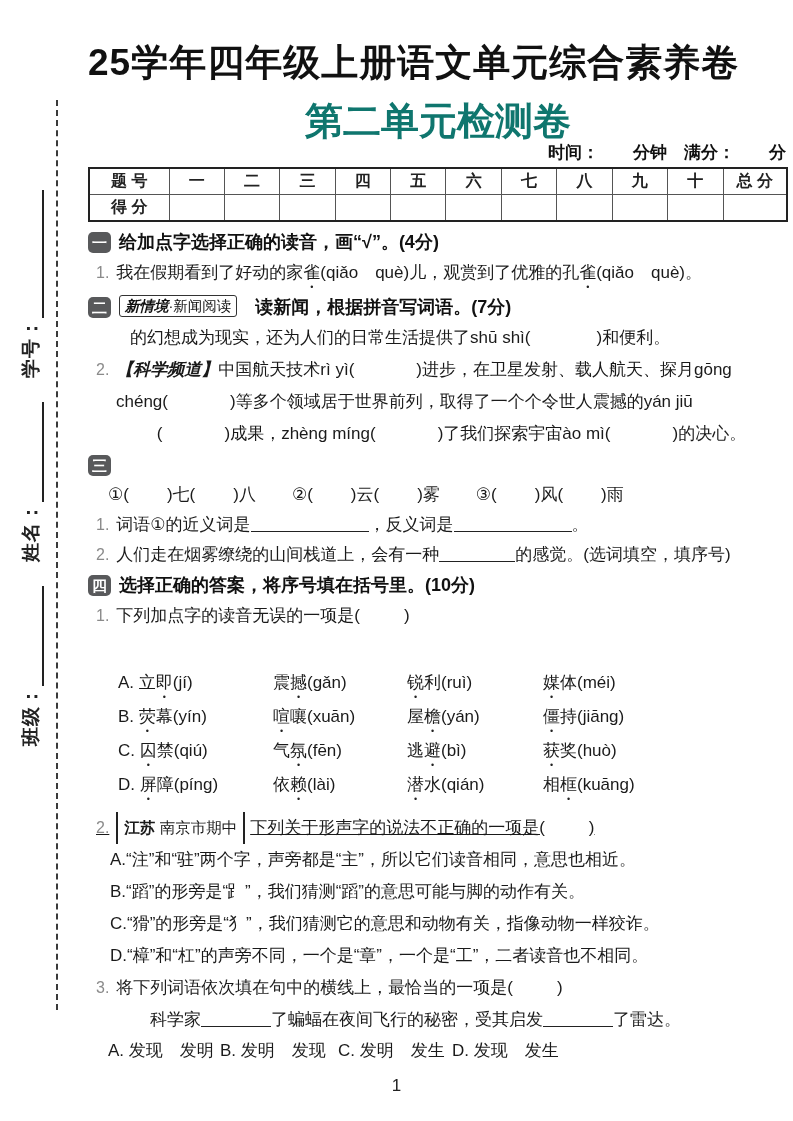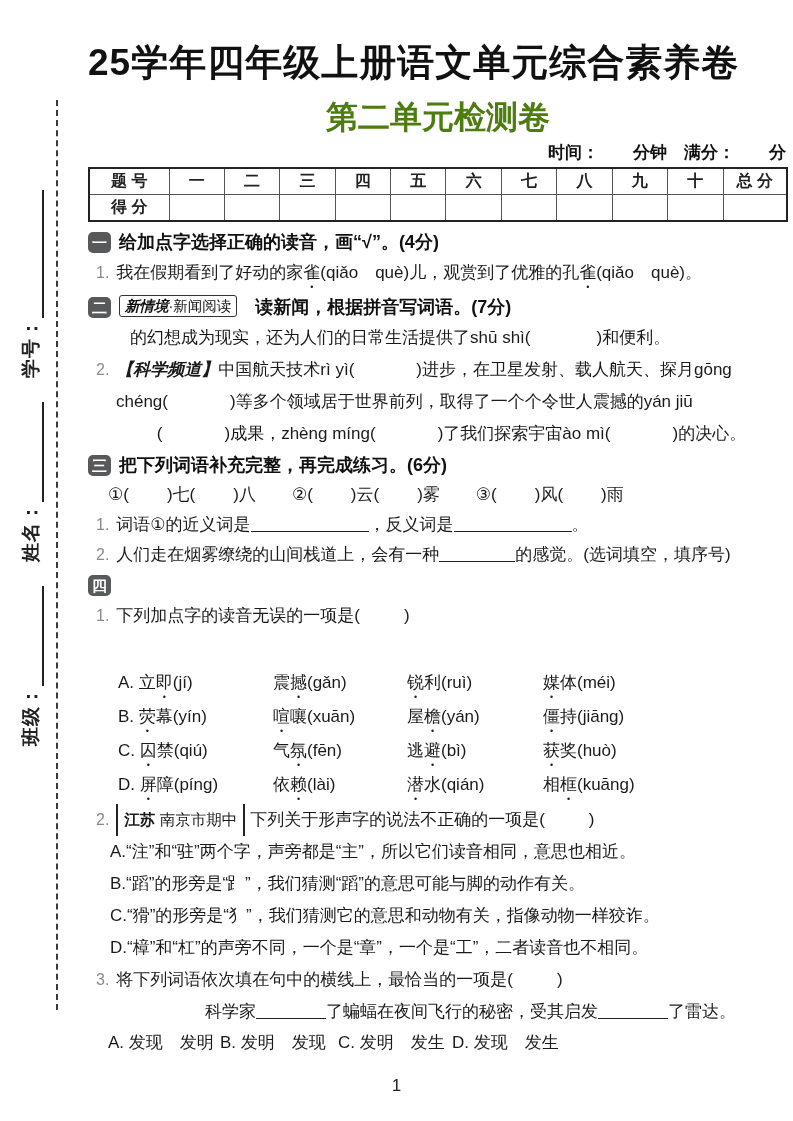--- a/index.html
+++ b/index.html
@@ -14,21 +14,21 @@
     position:absolute;left:16px;top:746px;width:560px;height:28px;
     transform:rotate(-90deg);transform-origin:0 0;
     display:flex;align-items:flex-end;white-space:nowrap;
     font-size:19px;font-weight:bold;letter-spacing:1px;color:#222;
   }
   .sb-field{display:inline-flex;align-items:flex-end;margin-right:24px;}
   .sb-line{display:inline-block;border-bottom:2px solid #222;height:20px;}
   .title{position:absolute;left:88px;top:38px;width:700px;margin:0;text-align:left;
     font-size:37px;font-weight:bold;letter-spacing:1px;color:#111;}
   .subtitle{position:absolute;left:88px;top:96px;width:700px;margin:0;text-align:center;
-    font-size:32px;font-weight:bold;color:#4d7c0f;}
+    font-size:38px;font-weight:bold;color:#0f766e;}
   .meta{position:absolute;left:88px;top:141px;width:698px;text-align:right;
     font-size:17px;font-weight:bold;color:#111;}
   .score-table{position:absolute;left:88px;top:167px;width:700px;border-collapse:collapse;
     table-layout:fixed;border:2px solid #222;}
   .score-table td{border:1px solid #555;height:25px;text-align:center;
     font-size:16px;font-weight:bold;color:#222;padding:0;}
   #sections{position:absolute;left:88px;top:227px;width:703px;font-size:17px;}
   .sec-header{display:flex;align-items:center;height:30px;font-weight:bold;font-size:18px;color:#111;}
   .badge{width:23px;height:21px;background:#58595b;color:#fff;border-radius:5px;
     text-align:center;line-height:21px;font-size:15px;font-weight:bold;flex:none;margin-right:8px;}
@@ -136,56 +136,56 @@
         <span><span class="nq-box"><span class=" nq-em">新情境</span><span>·新闻阅读</span></span><span>　读新闻，根据拼音写词语。(7分)</span></span>
       </div>
       <div class="line" style="padding-left: 42px;"><span>的幻想成为现实，还为人们的日常生活提供了shū shì(</span><span class="gapsp" style="width: 66px;"></span><span>)和便利。</span></div>
       <div class="line" style="padding-left: 8px;"><span class="qnum">2.</span><span class=" chan">【科学频道】</span><span>中国航天技术rì yì(</span><span class="gapsp" style="width: 62px;"></span><span>)进步，在卫星发射、载人航天、探月gōng</span></div>
       <div class="line" style="padding-left: 28px;"><span>chéng(</span><span class="gapsp" style="width: 62px;"></span><span>)等多个领域居于世界前列，取得了一个个令世人震撼的yán jiū</span></div>
       <div class="line" style="padding-left: 24px; text-align: center;"><span>(</span><span class="gapsp" style="width: 62px;"></span><span>)成果，zhèng míng(</span><span class="gapsp" style="width: 62px;"></span><span>)了我们探索宇宙ào mì(</span><span class="gapsp" style="width: 62px;"></span><span>)的决心。</span></div>
     </section>
     <section class="sec">
       <div class="sec-header">
         <span class="badge">三</span>
-        <span><span>把下列词语补充完整，再完成练习。(6分)</span></span>
       </div>
       <div class="line" style="padding-left: 20px;"><span>①(</span><span class="gapsp" style="width: 38px;"></span><span>)七(</span><span class="gapsp" style="width: 38px;"></span><span>)八</span><span class="gapsp" style="width: 36px;"></span><span>②(</span><span class="gapsp" style="width: 38px;"></span><span>)云(</span><span class="gapsp" style="width: 38px;"></span><span>)雾</span><span class="gapsp" style="width: 36px;"></span><span>③(</span><span class="gapsp" style="width: 38px;"></span><span>)风(</span><span class="gapsp" style="width: 38px;"></span><span>)雨</span></div>
       <div class="line" style="padding-left: 8px;"><span class="qnum">1.</span><span>词语①的近义词是</span><span class="blank" style="width: 118px;"></span><span>，反义词是</span><span class="blank" style="width: 118px;"></span><span>。</span></div>
       <div class="line" style="padding-left: 8px;"><span class="qnum">2.</span><span>人们走在烟雾缭绕的山间栈道上，会有一种</span><span class="blank" style="width: 76px;"></span><span>的感觉。(选词填空，填序号)</span></div>
     </section>
     <section class="sec">
       <div class="sec-header">
         <span class="badge">四</span>
+        <span><span>选择正确的答案，将序号填在括号里。(10分)</span></span>
       </div>
       <div class="line" style="padding-left: 8px;"><span class="qnum">1.</span><span>下列加点字的读音无误的一项是(</span><span class="gapsp" style="width: 44px;"></span><span>)</span></div>
       <div class="opt-grid" style="grid-template-columns: 155px 134px 136px auto; margin-left: 30px; margin-top: 36px;">
         <div><span>A. 立</span><span class="dot">即</span><span>(jí)</span></div>
         <div><span>震</span><span class="dot">撼</span><span>(gǎn)</span></div>
         <div><span class="dot">锐</span><span>利(ruì)</span></div>
         <div><span class="dot">媒</span><span>体(méi)</span></div>
         <div><span>B. </span><span class="dot">荧</span><span>幕(yín)</span></div>
         <div><span class="dot">喧</span><span>嚷(xuān)</span></div>
         <div><span>屋</span><span class="dot">檐</span><span>(yán)</span></div>
         <div><span class="dot">僵</span><span>持(jiāng)</span></div>
         <div><span>C. </span><span class="dot">囚</span><span>禁(qiú)</span></div>
         <div><span>气</span><span class="dot">氛</span><span>(fēn)</span></div>
         <div><span>逃</span><span class="dot">避</span><span>(bì)</span></div>
         <div><span class="dot">获</span><span>奖(huò)</span></div>
         <div><span>D. </span><span class="dot">屏</span><span>障(píng)</span></div>
         <div><span>依</span><span class="dot">赖</span><span>(lài)</span></div>
         <div><span class="dot">潜</span><span>水(qián)</span></div>
         <div><span>相</span><span class="dot">框</span><span>(kuāng)</span></div>
       </div>
-      <div class="line" style="padding-left: 8px; margin-top: 0;"><span class="qnum">2.</span><span class="tagbox"><span class=" tag-b">江苏</span><span> 南京市期中</span></span><span>下列关于形声字的说法不正确的一项是(</span><span class="gapsp" style="width: 44px;"></span><span>)</span></div>
+      <div class="line" style="padding-left: 8px; margin-top: 8px; text-decoration: underline;"><span class="qnum">2.</span><span class="tagbox"><span class=" tag-b">江苏</span><span> 南京市期中</span></span><span>下列关于形声字的说法不正确的一项是(</span><span class="gapsp" style="width: 44px;"></span><span>)</span></div>
       <div class="line" style="padding-left: 22px;"><span>A.“注”和“驻”两个字，声旁都是“主”，所以它们读音相同，意思也相近。</span></div>
       <div class="line" style="padding-left: 22px;"><span>B.“蹈”的形旁是“⻊”，我们猜测“蹈”的意思可能与脚的动作有关。</span></div>
       <div class="line" style="padding-left: 22px;"><span>C.“猾”的形旁是“犭”，我们猜测它的意思和动物有关，指像动物一样狡诈。</span></div>
       <div class="line" style="padding-left: 22px;"><span>D.“樟”和“杠”的声旁不同，一个是“章”，一个是“工”，二者读音也不相同。</span></div>
       <div class="line" style="padding-left: 8px;"><span class="qnum">3.</span><span>将下列词语依次填在句中的横线上，最恰当的一项是(</span><span class="gapsp" style="width: 44px;"></span><span>)</span></div>
-      <div class="line kai" style="padding-left: 62px; text-align: center;"><span>科学家</span><span class="blank" style="width: 70px;"></span><span>了蝙蝠在夜间飞行的秘密，受其启发</span><span class="blank" style="width: 70px;"></span><span>了雷达。</span></div>
+      <div class="line kai" style="padding-left: 62px;"><span>科学家</span><span class="blank" style="width: 70px;"></span><span>了蝙蝠在夜间飞行的秘密，受其启发</span><span class="blank" style="width: 70px;"></span><span>了雷达。</span></div>
       <div class="opt-grid" style="grid-template-columns: 112px 118px 114px auto; margin-left: 20px;">
         <div><span>A. 发现　发明</span></div>
         <div><span>B. 发明　发现</span></div>
         <div><span>C. 发明　发生</span></div>
         <div><span>D. 发现　发生</span></div>
       </div>
     </section>
   </div>
 
 <div class="pageno">1</div>

